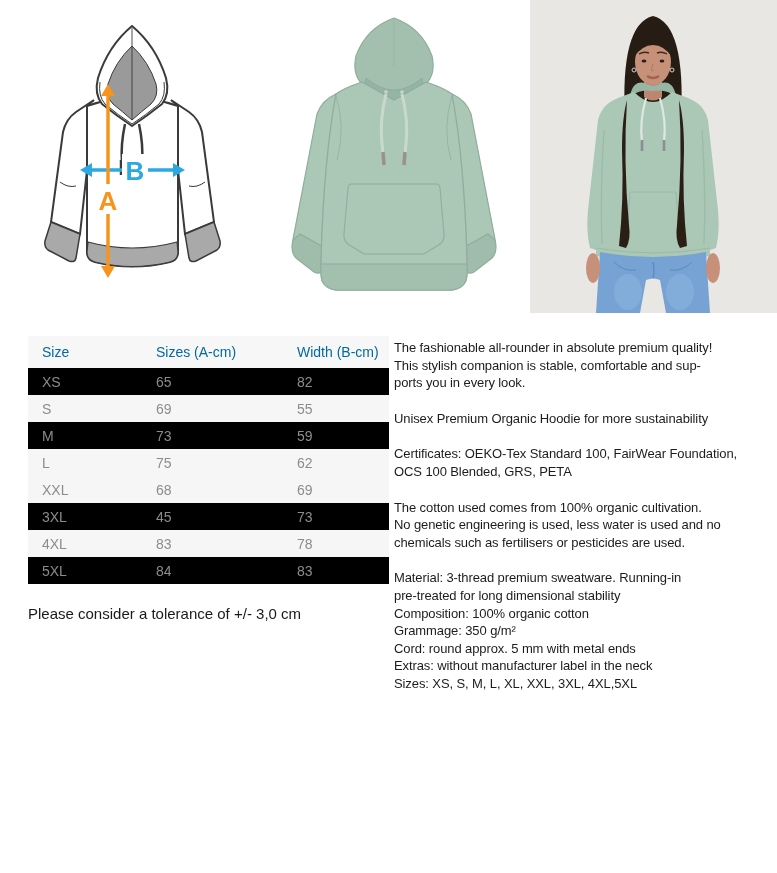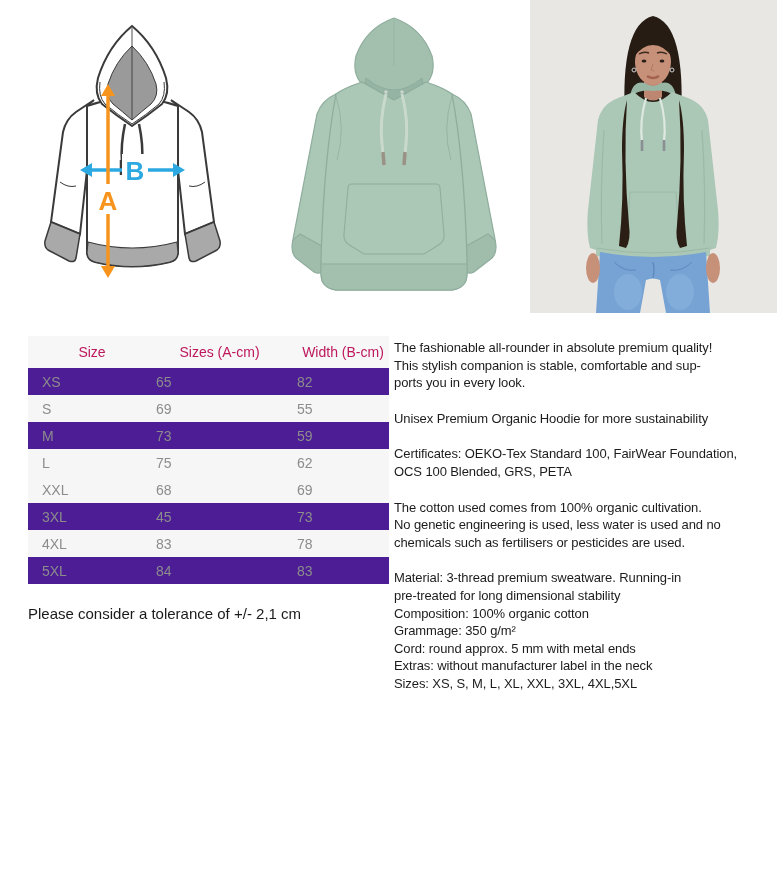--- a/index.html
+++ b/index.html
@@ -32,34 +32,34 @@
     border-collapse: collapse;
     table-layout: fixed;
     font-size: 14px;
   }
   table.size-table col.c1 { width: 114px; }
   table.size-table col.c2 { width: 141px; }
   table.size-table col.c3 { width: 106px; }
   table.size-table th {
     height: 32px;
     background: #f7f7f7;
-    color: #be185d;
+    color: #0369a1;
     font-weight: normal;
-    text-align: center;
+    text-align: left;
     padding-left: 14px;
     vertical-align: middle;
   }
   table.size-table td {
     height: 27px;
     color: #8c8c8c;
     text-align: left;
     padding-left: 14px;
     vertical-align: middle;
   }
-  tr.row-dark  td { background: #4c1d95; }
+  tr.row-dark  td { background: #000000; }
   tr.row-light td { background: #f6f6f6; }
 
   .tolerance {
     margin-top: 21px;
     font-size: 15px;
     color: #1a1a1a;
   }
 
   
   .right-col {
@@ -256,21 +256,21 @@
             <td>83</td>
             <td>78</td>
           </tr>
           <tr class="row-dark">
             <td>5XL</td>
             <td>84</td>
             <td>83</td>
           </tr>
         </tbody>
     </table>
-    <p class="tolerance">Please consider a tolerance of +/- 2,1 cm</p>
+    <p class="tolerance">Please consider a tolerance of +/- 3,0 cm</p>
   </div>
 
   <div class="right-col">
       <p>The fashionable all-rounder in absolute premium quality!<br>This stylish companion is stable, comfortable and sup-<br>ports you in every look.</p>
       <p>Unisex Premium Organic Hoodie for more sustainability</p>
       <p>Certificates: OEKO-Tex Standard 100, FairWear Foundation,<br>OCS 100 Blended, GRS, PETA</p>
       <p>The cotton used comes from 100% organic cultivation.<br>No genetic engineering is used, less water is used and no<br>chemicals such as fertilisers or pesticides are used.</p>
       <p>Material: 3-thread premium sweatware. Running-in<br>pre-treated for long dimensional stability<br>Composition: 100% organic cotton<br>Grammage: 350 g/m²<br>Cord: round approx. 5 mm with metal ends<br>Extras: without manufacturer label in the neck<br>Sizes: XS, S, M, L, XL, XXL, 3XL, 4XL,5XL</p>
     </div>
 

